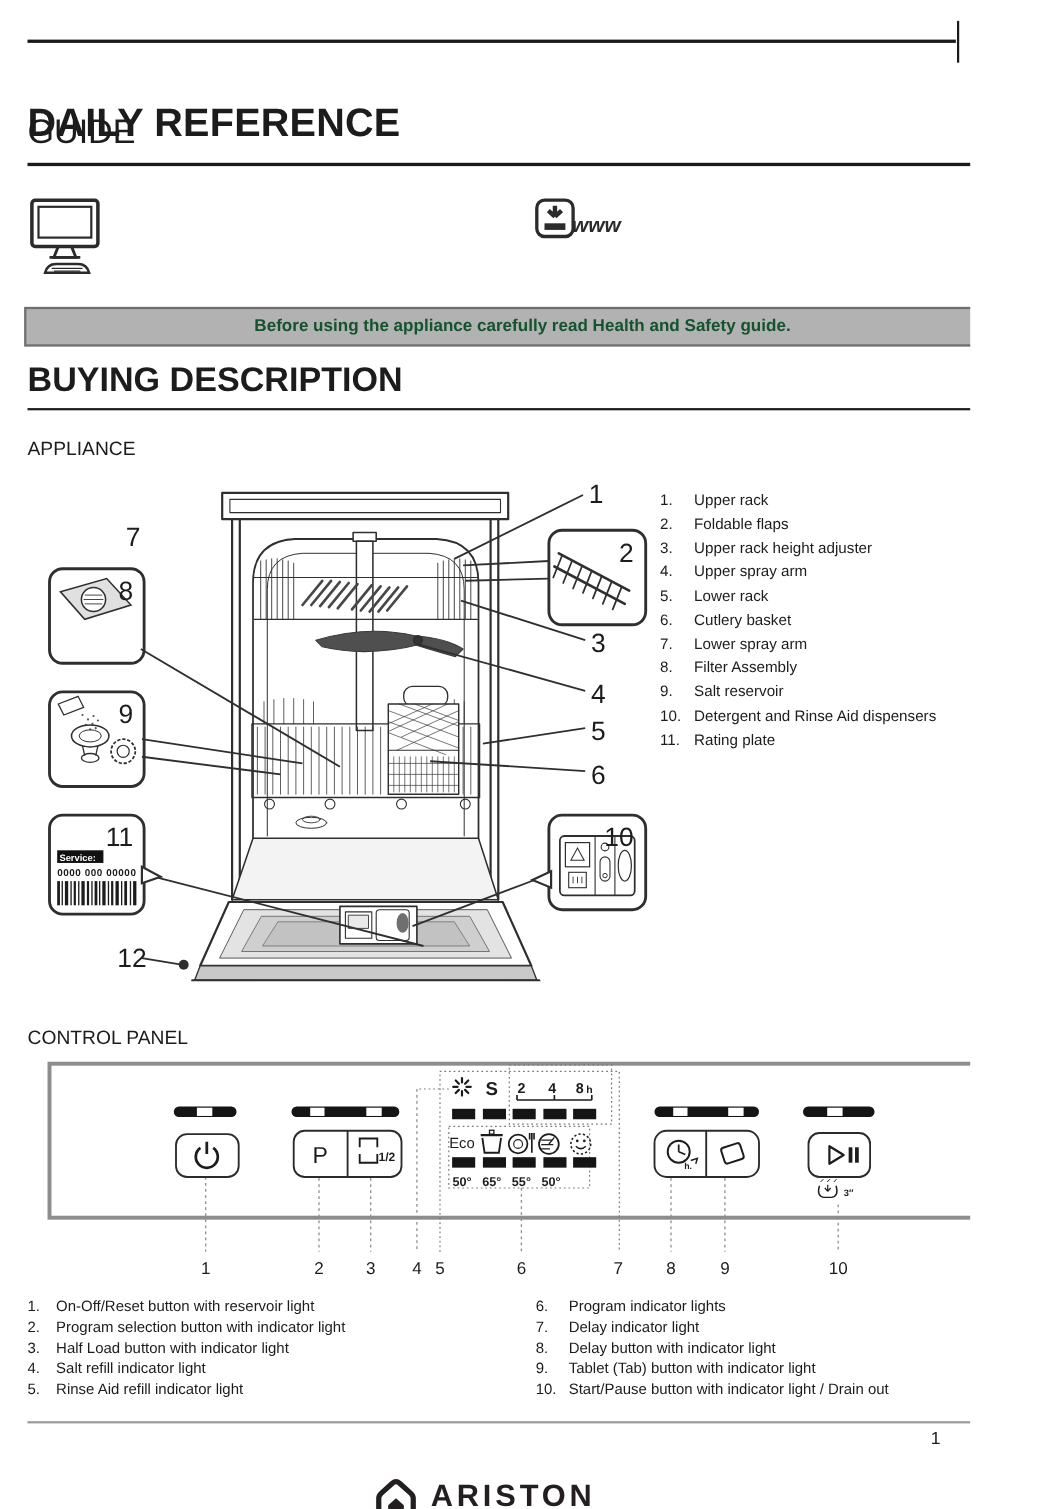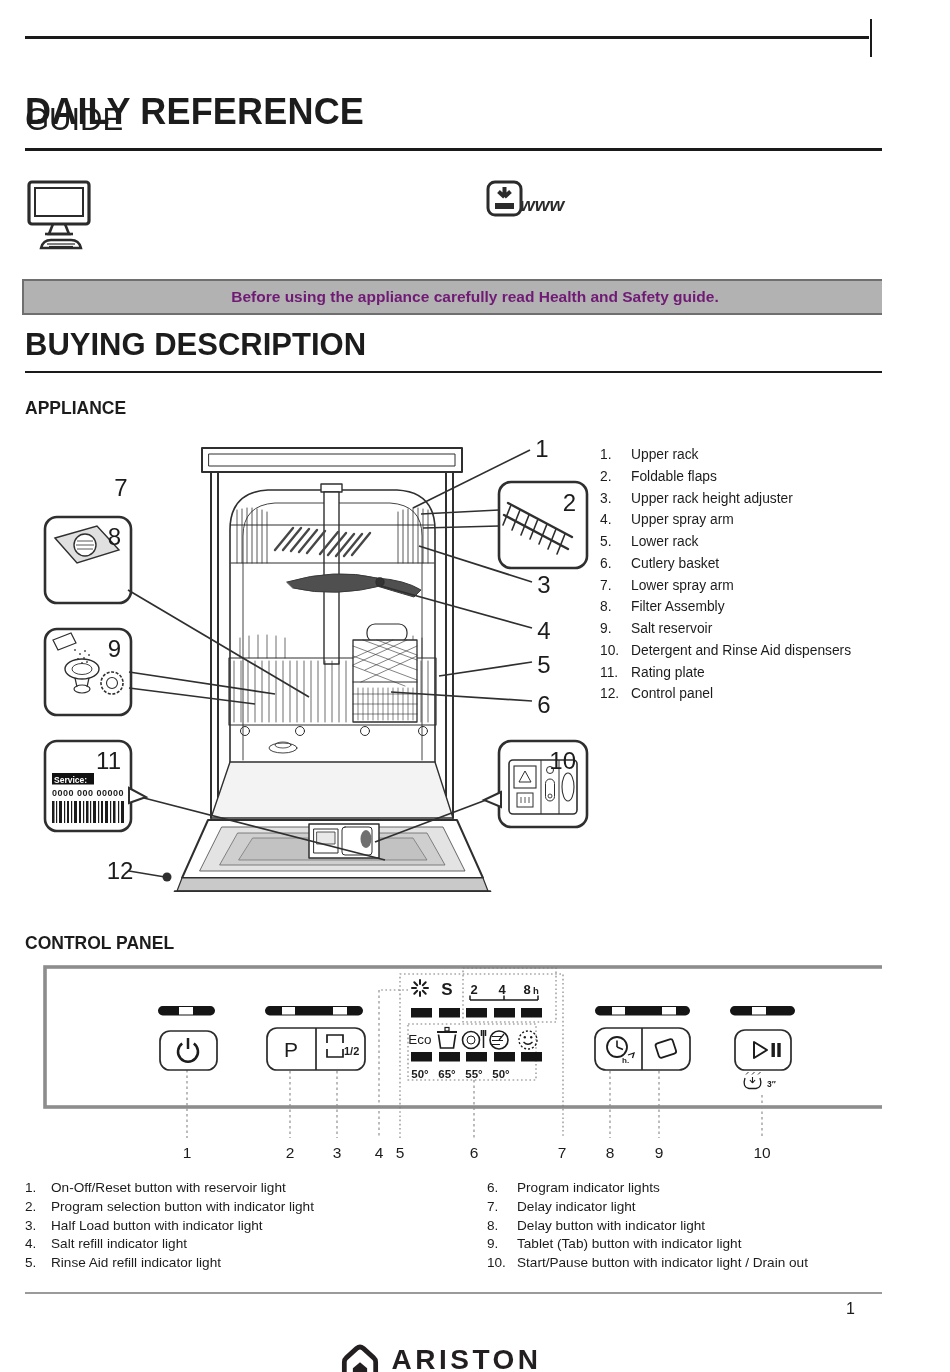--- a/index.html
+++ b/index.html
@@ -6,23 +6,23 @@
   .page{position:relative;width:882px;height:1372px;background:#fff;
         font-family:"Liberation Sans",sans-serif;color:#1c1c1c;overflow:hidden;}
   .abs{position:absolute;}
   .rule{background:#1a1a1a;}
   .title1{font-size:36px;font-weight:700;letter-spacing:.2px;margin-top:31px;}
   .title2{font-size:31px;font-weight:400;}
   .en{font-size:23px;font-weight:700;}
   .introtext{font-size:13.8px;line-height:20.6px;}
   .b{font-weight:700;}
   .banner{background:#b2b2b2;border:2px solid #6f6f6f;display:flex;align-items:center;justify-content:center;
-          font-size:15.5px;font-weight:700;color:#701a75;}
+          font-size:15.5px;font-weight:700;color:#14532d;}
   .h-big{font-size:31px;font-weight:700;}
-  .h-sec{font-size:17.5px;font-weight:700;}
+  .h-sec{font-size:17.5px;font-weight:400;}
   .partrow{display:flex;font-size:13.8px;line-height:21.75px;}
   .partrow .pn{width:31px;flex:none;}
   .legendrow{display:flex;font-size:13.6px;line-height:18.8px;}
   .legendrow .ln{width:26px;flex:none;}
   .footline{background:#9a9a9a;}
   .brandwrap{display:flex;align-items:flex-start;justify-content:center;gap:13px;margin-top:28px;}
   .brandname{font-size:28px;font-weight:700;letter-spacing:3.5px;color:#231f20;}
   .pageno{font-size:16px;}
   svg text{font-family:"Liberation Sans",sans-serif;}
 </style>
@@ -293,24 +293,20 @@
         <span>Salt reservoir</span>
       </div>
     <div class="partrow">
         <span class="pn">10.</span>
         <span>Detergent and Rinse Aid dispensers</span>
       </div>
     <div class="partrow">
         <span class="pn">11.</span>
         <span>Rating plate</span>
       </div>
-    <div class="partrow">
-        <span class="pn">12.</span>
-        <span>Control panel</span>
-      </div>
   </div>
 
   <div class="abs h-sec" style="left:25px;top:933px;">CONTROL PANEL</div>
 
   <svg class="abs" style="left:40px;top:962px;" width="870" height="205" viewBox="0 0 870 205">
 
     <rect x="5" y="5" width="860" height="140" fill="#fff" stroke="#8d8d8d" stroke-width="3.6"></rect>
 
     <g stroke="#8f8f8f" stroke-width="1.2" stroke-dasharray="2.5 3" fill="none">
       <path d="M147,108 V176"></path>

